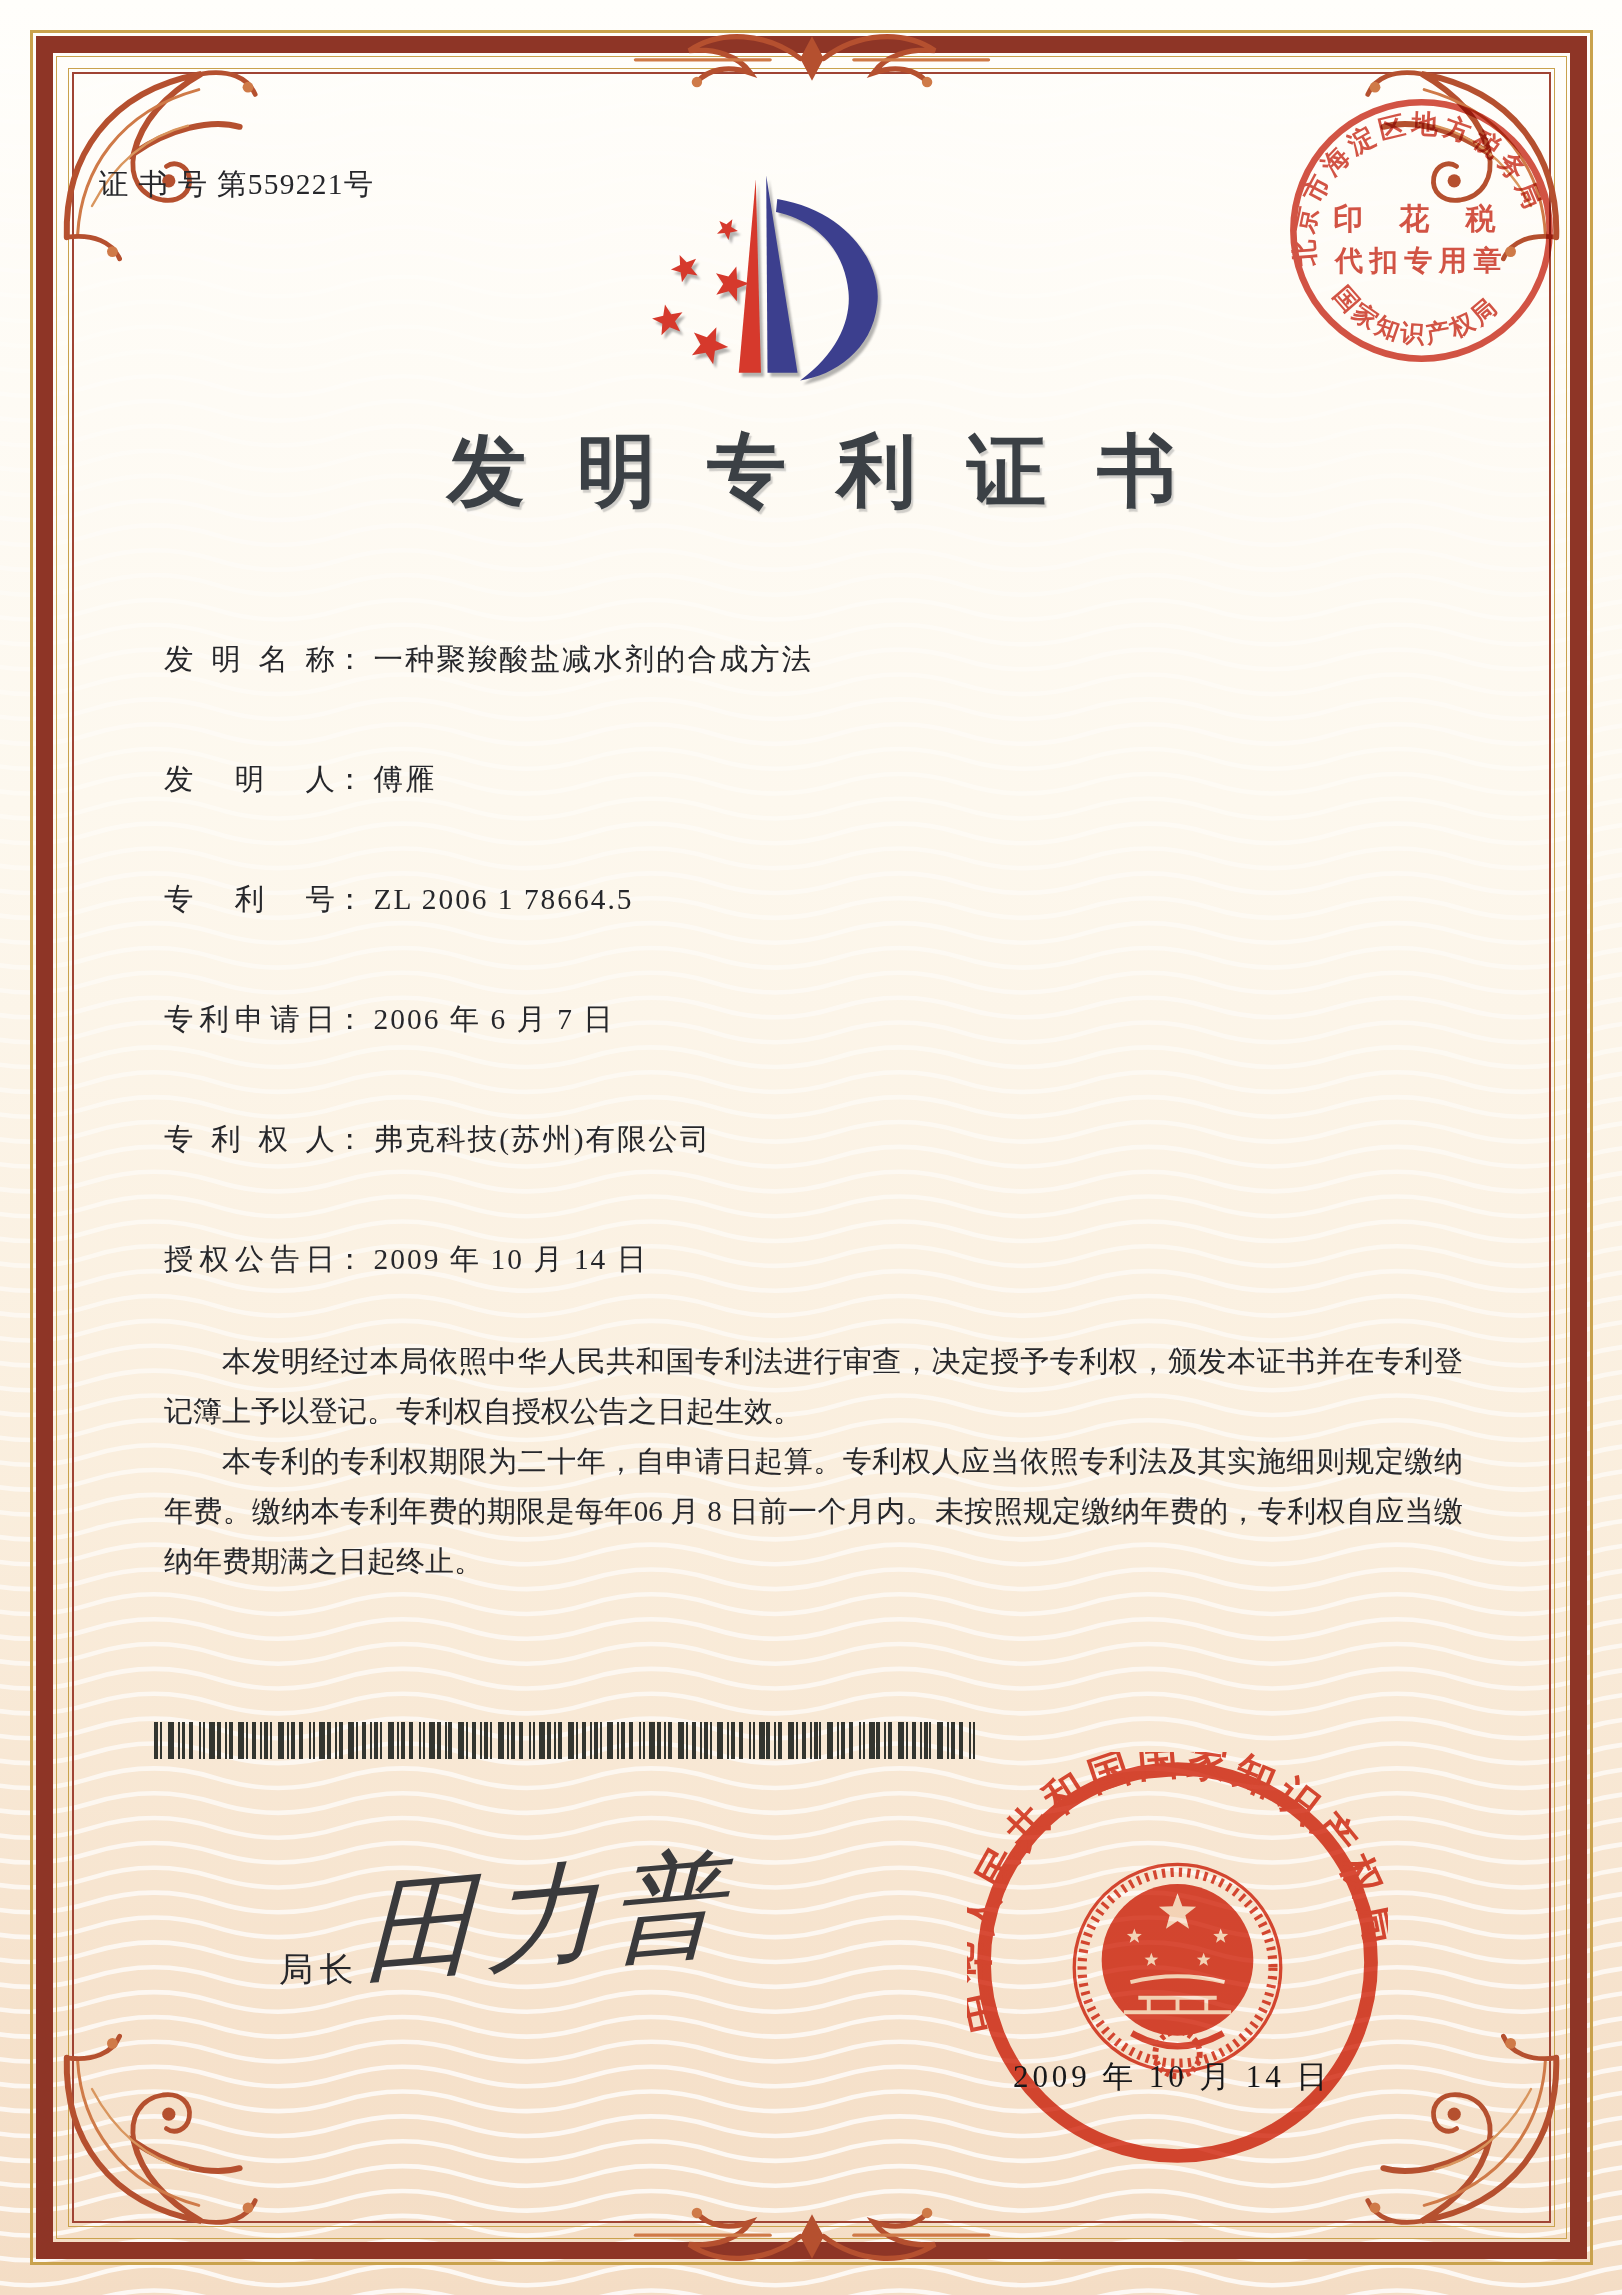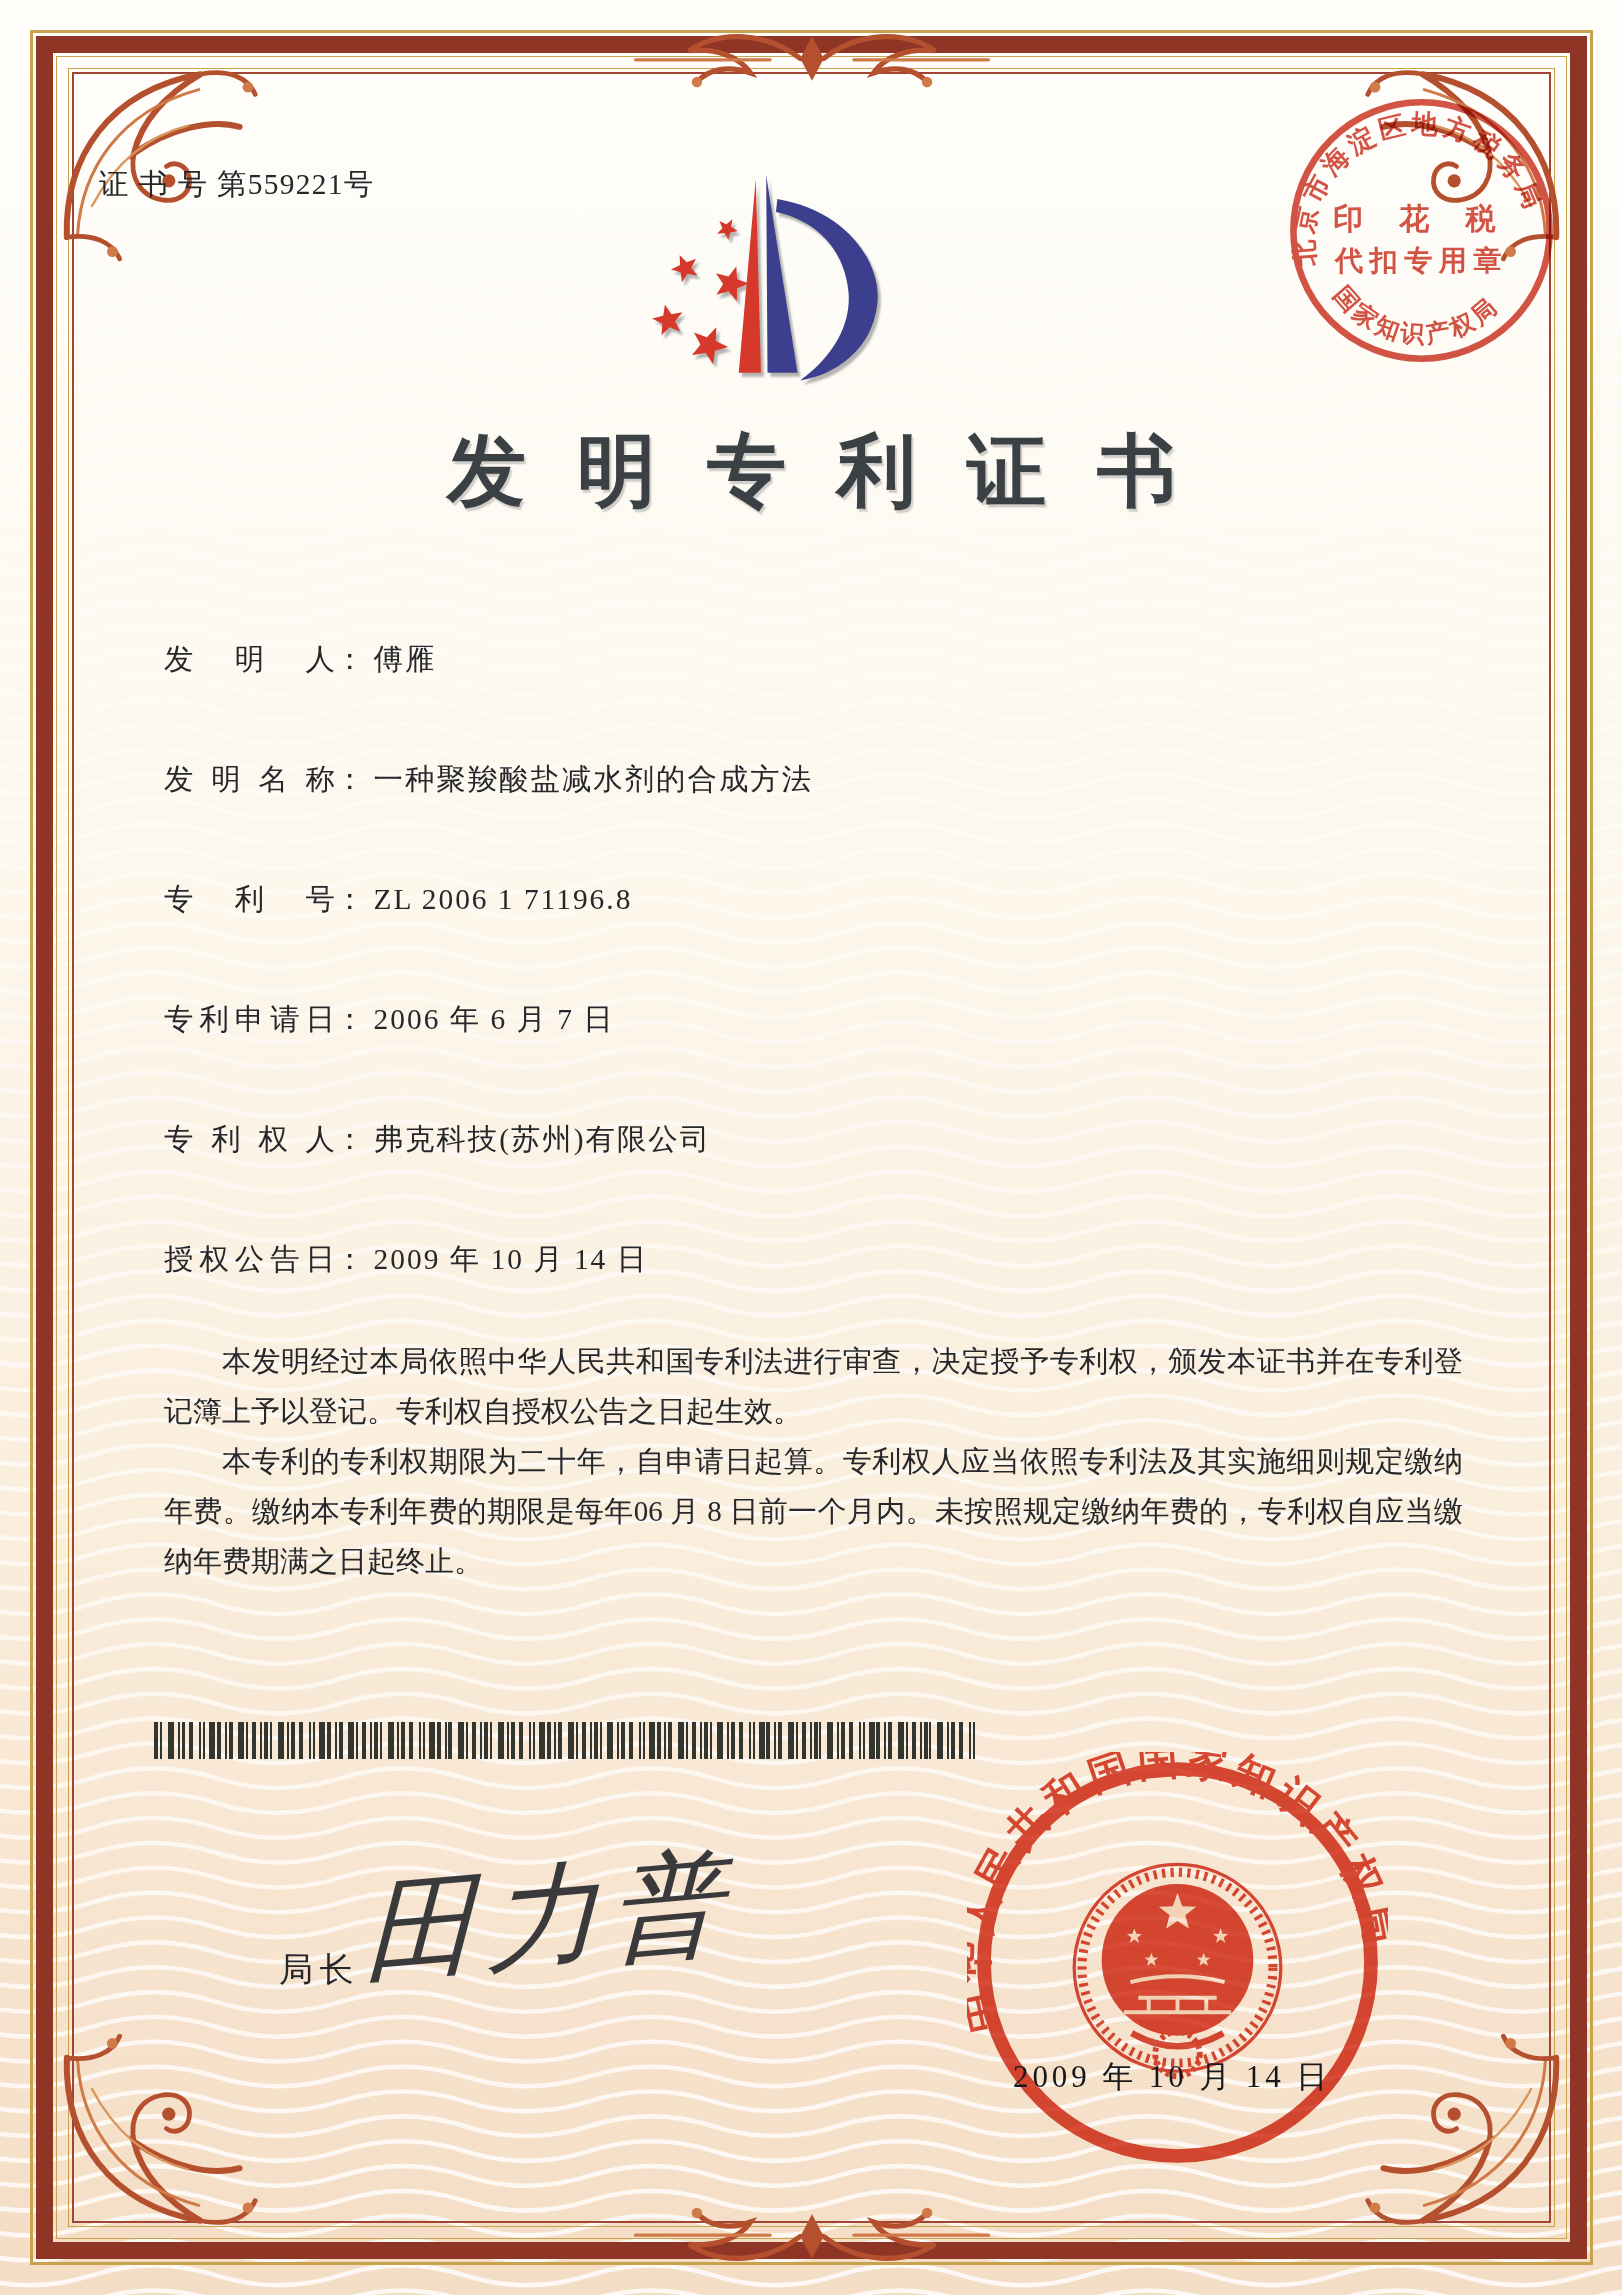--- a/index.html
+++ b/index.html
@@ -237,27 +237,27 @@
         <path d="M142.3 155.3 L143.4 175.0 L162.0 181.6 L143.6 188.8 L143.0 208.5 L130.5 193.2 L111.6 198.8 L122.2 182.2 L111.1 165.9 L130.2 170.9 Z"></path>
         <path d="M33.0 213.5 L42.4 228.4 L59.8 225.7 L48.4 239.2 L56.4 254.9 L40.1 248.3 L27.6 260.7 L28.9 243.2 L13.2 235.2 L30.3 230.9 Z"></path>
         <path d="M111.7 248.4 L110.8 269.5 L129.9 278.6 L109.5 284.3 L106.8 305.2 L95.1 287.6 L74.3 291.5 L87.4 274.9 L77.3 256.4 L97.1 263.7 Z"></path>
       </g>
   </svg>
 
   <div class="doc-title">发明专利证书</div>
 
   <div class="fields">
     <div class="field-row">
+      <span class="field-label">发明名称</span><span class="field-colon">：</span><span class="field-value">一种聚羧酸盐减水剂的合成方法</span>
+    </div>
+    <div class="field-row">
       <span class="field-label">发明人</span><span class="field-colon">：</span><span class="field-value">傅雁</span>
     </div>
     <div class="field-row">
-      <span class="field-label">发明名称</span><span class="field-colon">：</span><span class="field-value">一种聚羧酸盐减水剂的合成方法</span>
-    </div>
-    <div class="field-row">
-      <span class="field-label">专利号</span><span class="field-colon">：</span><span class="field-value">ZL 2006 1 71196.8</span>
+      <span class="field-label">专利号</span><span class="field-colon">：</span><span class="field-value">ZL 2006 1 78664.5</span>
     </div>
     <div class="field-row">
       <span class="field-label">专利申请日</span><span class="field-colon">：</span><span class="field-value">2006 年 6 月 7 日</span>
     </div>
     <div class="field-row">
       <span class="field-label">专利权人</span><span class="field-colon">：</span><span class="field-value">弗克科技(苏州)有限公司</span>
     </div>
     <div class="field-row">
       <span class="field-label">授权公告日</span><span class="field-colon">：</span><span class="field-value">2009 年 10 月 14 日</span>
     </div>

